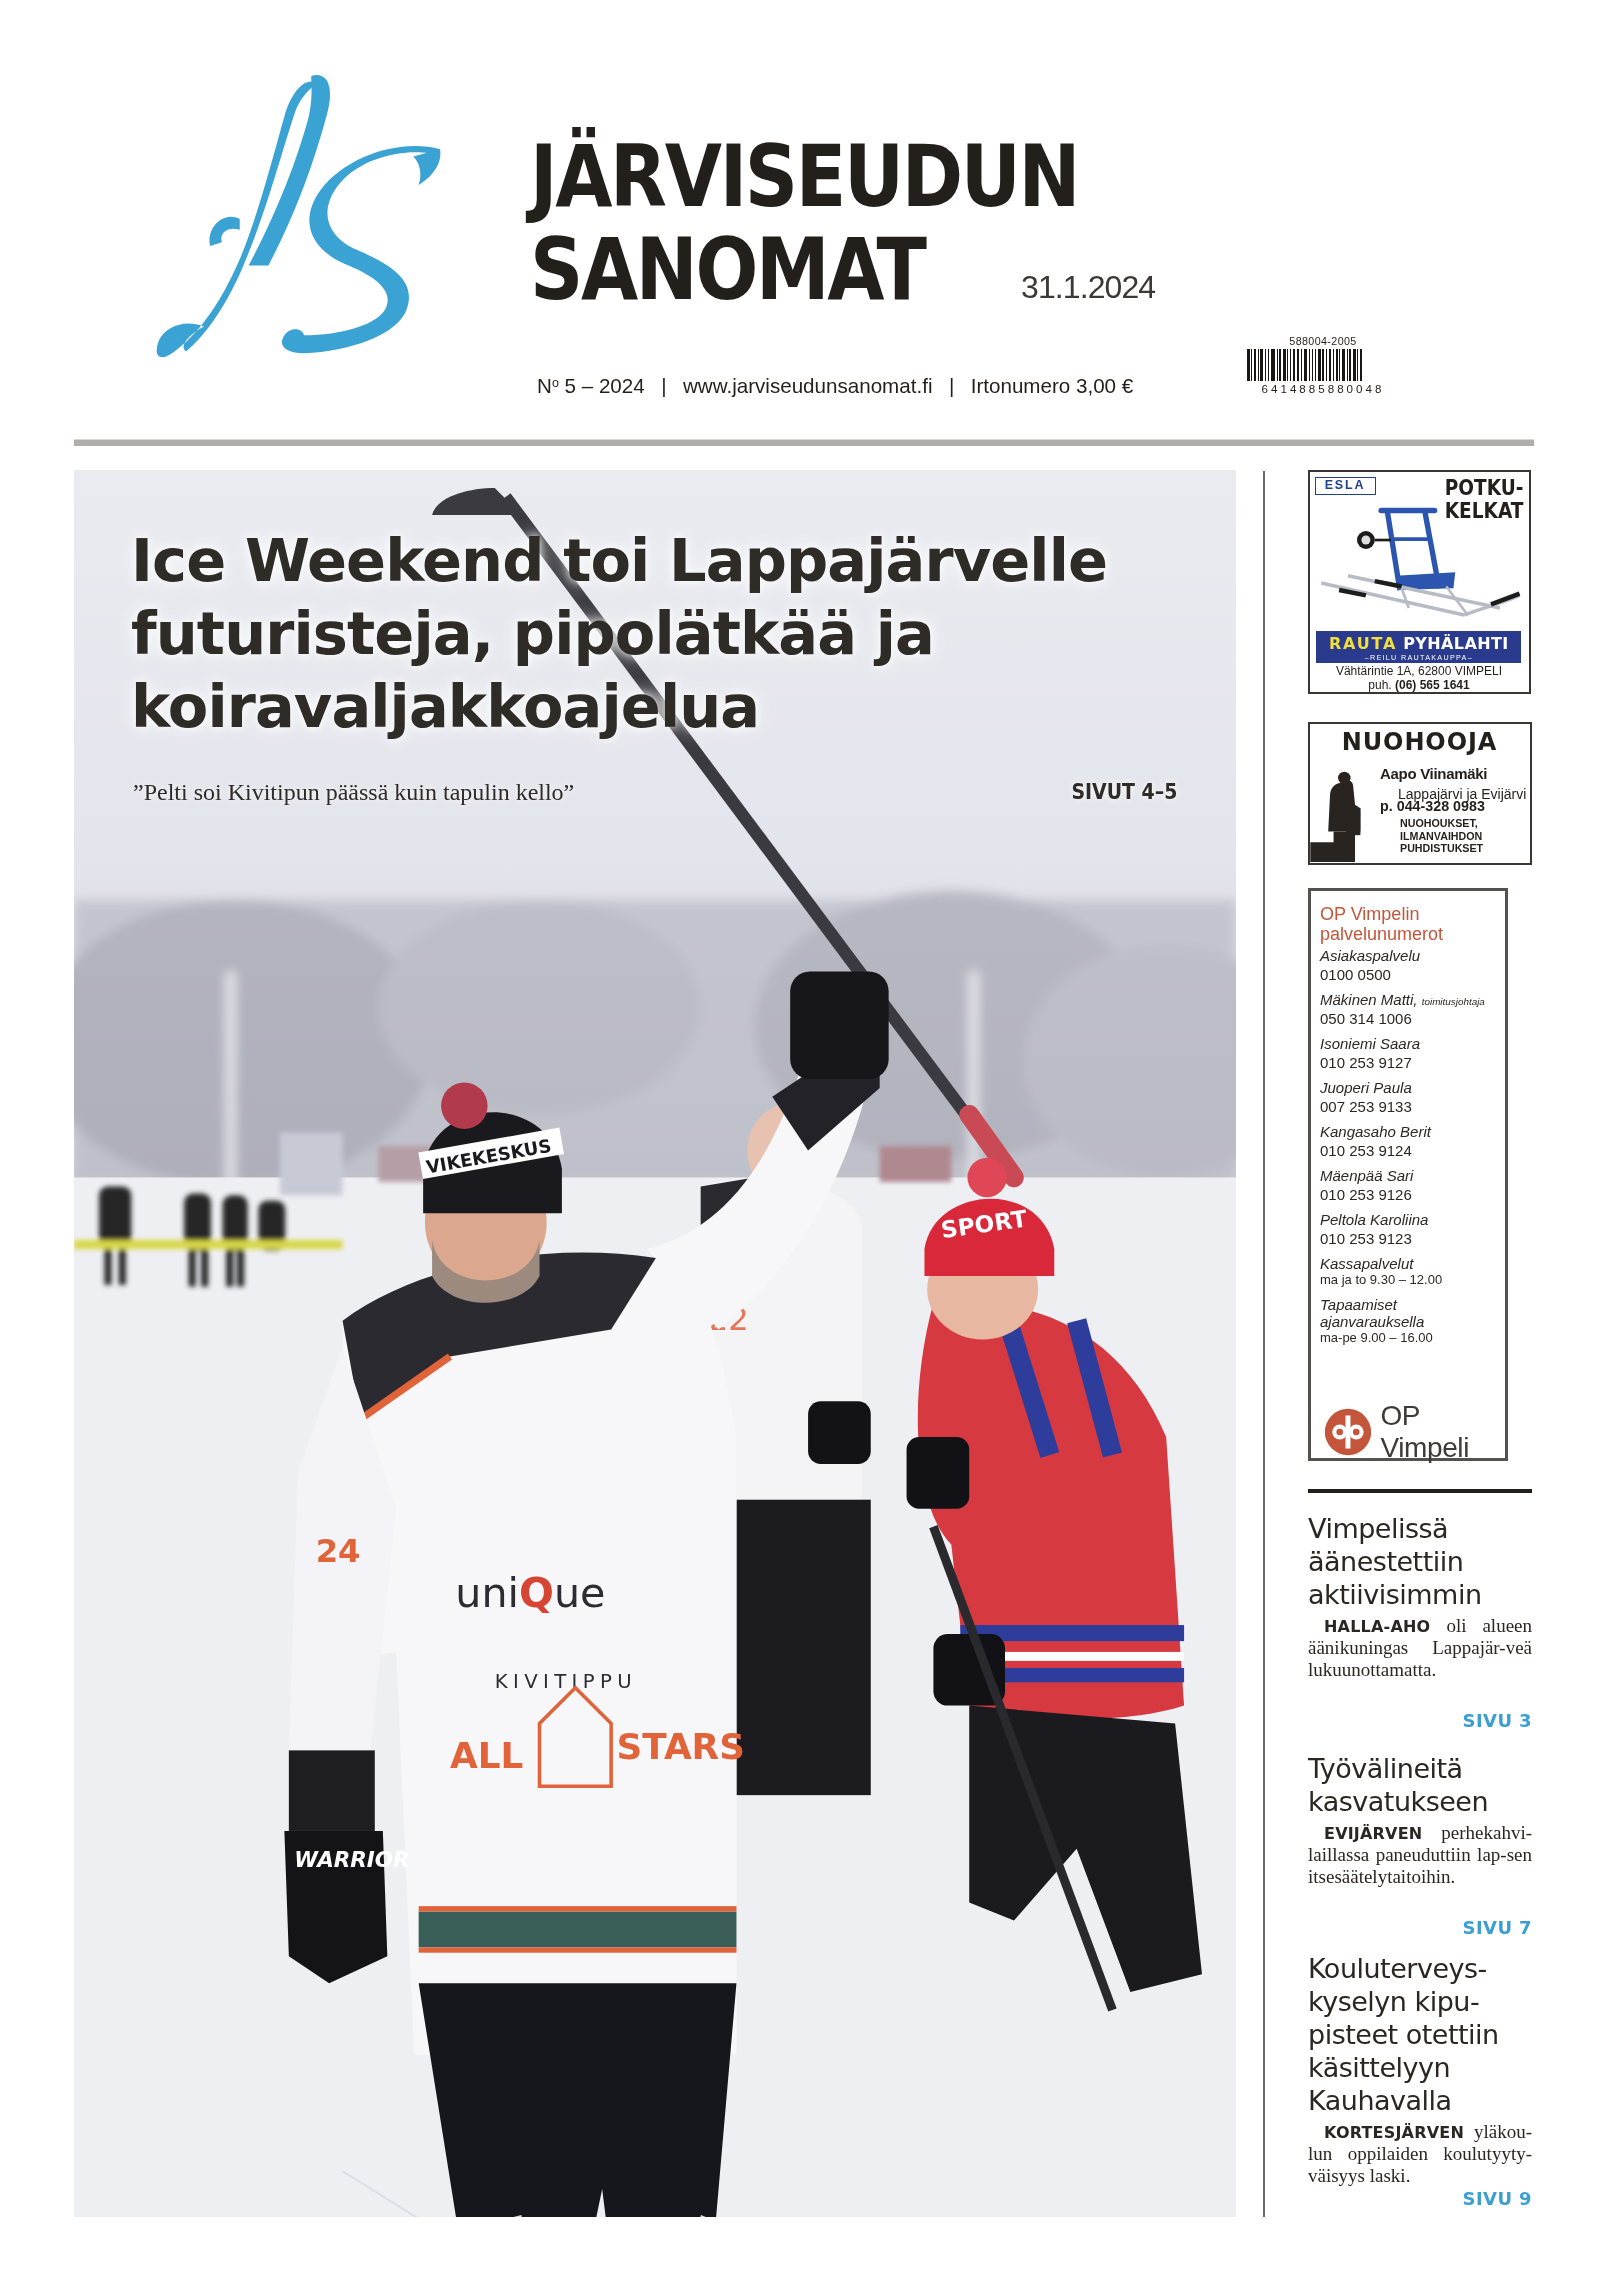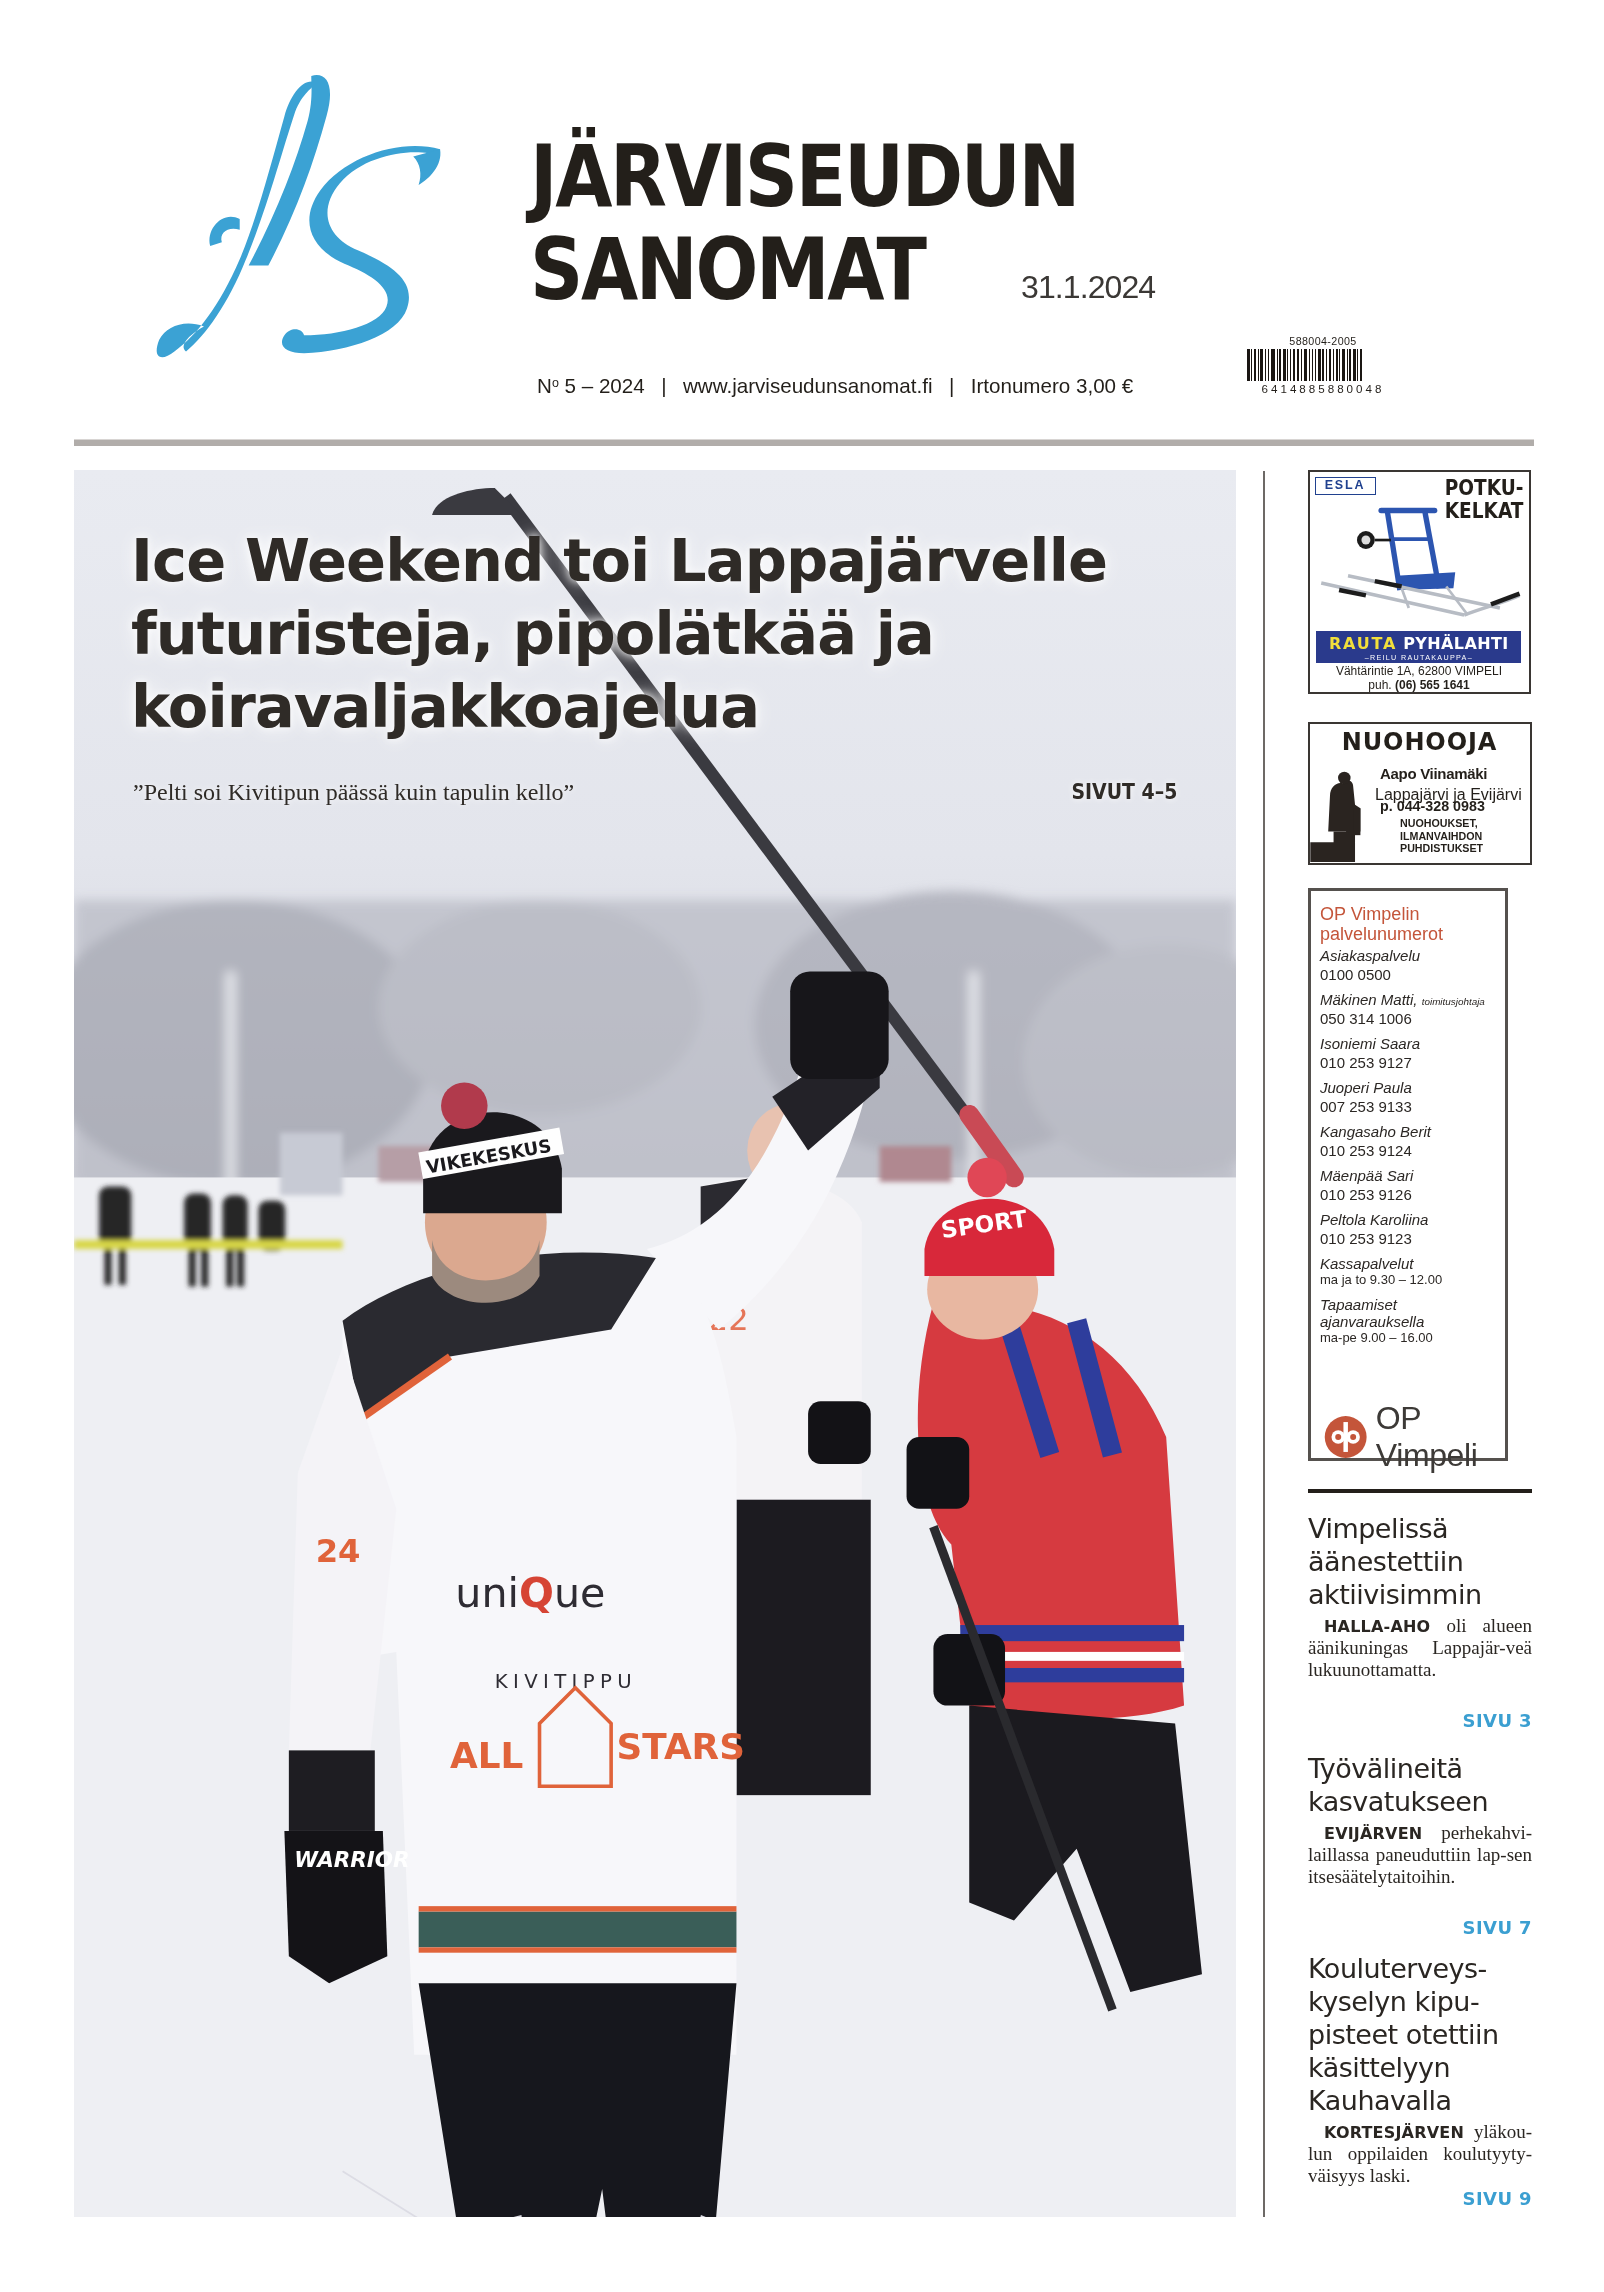--- a/index.html
+++ b/index.html
@@ -52,35 +52,35 @@
   .rauta-main .yellow { color: #f2df3a; letter-spacing: 1.8px; }
   .rauta-sub { font-size: 7.2px; color: #fff; letter-spacing: 1.3px; line-height: 8px; }
   .rauta-addr { position: absolute; left: 0; top: 192px; width: 218px; text-align: center; font-size: 12px; line-height: 14.3px; color: #231f1a; }
   .rauta-addr b { font-weight: bold; }
 
   .ad-nuoho { left: 1308px; top: 722px; width: 224px; height: 143px; border-width: 2.7px; }
   .nuoho-title { position: absolute; left: 0; width: 219px; top: 3.6px; text-align: center; font-family: "DejaVu Sans", sans-serif; font-weight: bold;
     font-size: 24px; letter-spacing: 0.9px; color: #231f1a; }
   .nuoho-fig { position: absolute; left: 0; top: 45px; width: 99px; height: 93px; }
   .nuoho-name { position: absolute; left: 70px; top: 41px; font-weight: bold; font-size: 15px; color: #231f1a; letter-spacing: -0.3px; }
-  .nuoho-area { position: absolute; left: 65px; top: 62px; font-size: 16px; color: #231f1a; }
+  .nuoho-area { position: absolute; left: 88px; top: 62px; font-size: 14px; color: #231f1a; }
   .nuoho-phone { position: absolute; left: 70px; top: 74px; font-weight: bold; font-size: 14.3px; color: #231f1a; }
   .nuoho-services { position: absolute; left: 90px; top: 93px; font-size: 10.7px; line-height: 12.5px; font-weight: bold; color: #231f1a; }
 
   .ad-op { left: 1308px; top: 888px; width: 200px; height: 573px; border: 3.6px solid #55514e; }
   .op-title { position: absolute; left: 9px; top: 12.5px; font-size: 18px; line-height: 20.6px; color: #c4553a; }
   .op-list { position: absolute; left: 9px; top: 56px; width: 206px; }
   .op-entry { margin-bottom: 8px; }
   .op-entry .nm { font-size: 15px; line-height: 17px; color: #2b2724; font-style: italic; }
   .op-entry .nm small { font-size: 9.9px; }
   .op-entry .ph { font-size: 15px; line-height: 17px; color: #2b2724; }
   .op-entry .hrs { font-size: 13px; line-height: 16px; color: #2b2724; }
   .op-logo { position: absolute; left: 12.5px; top: 509px; display: flex; align-items: center; }
   .op-logo-mark { width: 52px; height: 52px; }
-  .op-logo-text { margin-left: 9px; font-size: 32px; color: #3d3a37; letter-spacing: -0.4px; }
+  .op-logo-text { margin-left: 9px; font-size: 28px; color: #3d3a37; letter-spacing: -0.4px; }
 
   .teaser-rule { position: absolute; left: 1308px; top: 1489px; width: 224px; height: 3.6px; background: #231f1a; }
   .teaser { position: absolute; left: 1308px; width: 224px; }
   .teaser-head { font-family: "DejaVu Sans", sans-serif; font-size: 27px; line-height: 33px; color: #2a2622; letter-spacing: -0.5px; font-weight: normal; }
   .teaser-body { font-family: "Liberation Serif", serif; font-size: 19px; line-height: 21.5px; color: #2a2622; margin-top: 3.6px; text-align: justify; }
   .teaser-body .kicker { font-family: "DejaVu Sans", sans-serif; font-weight: bold; font-size: 16px; letter-spacing: 0.2px; margin-left: 16px; }
   .teaser-page { font-family: "DejaVu Sans", sans-serif; font-weight: bold; font-size: 18px; color: #3b9fd1; text-align: right; letter-spacing: 0.4px; }
 </style>
 </head>
 <body>

